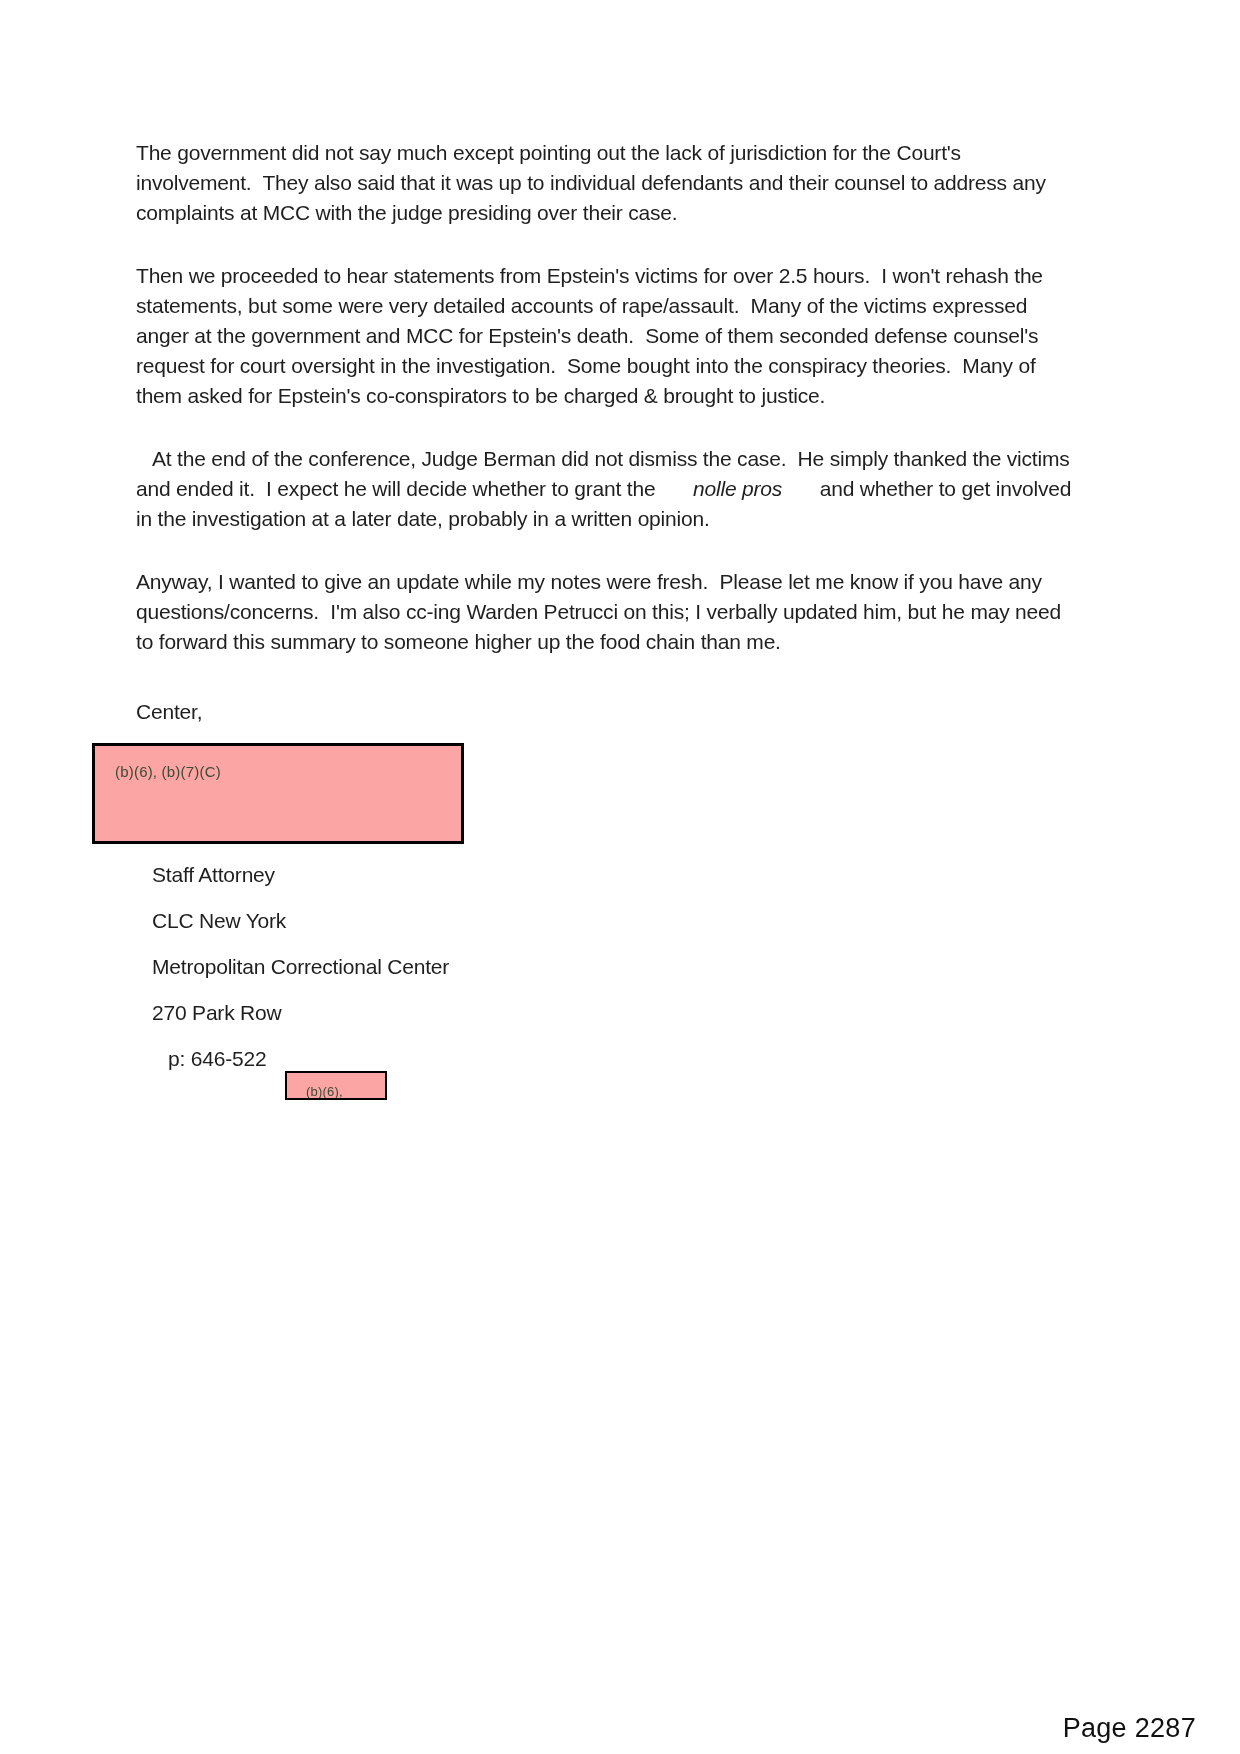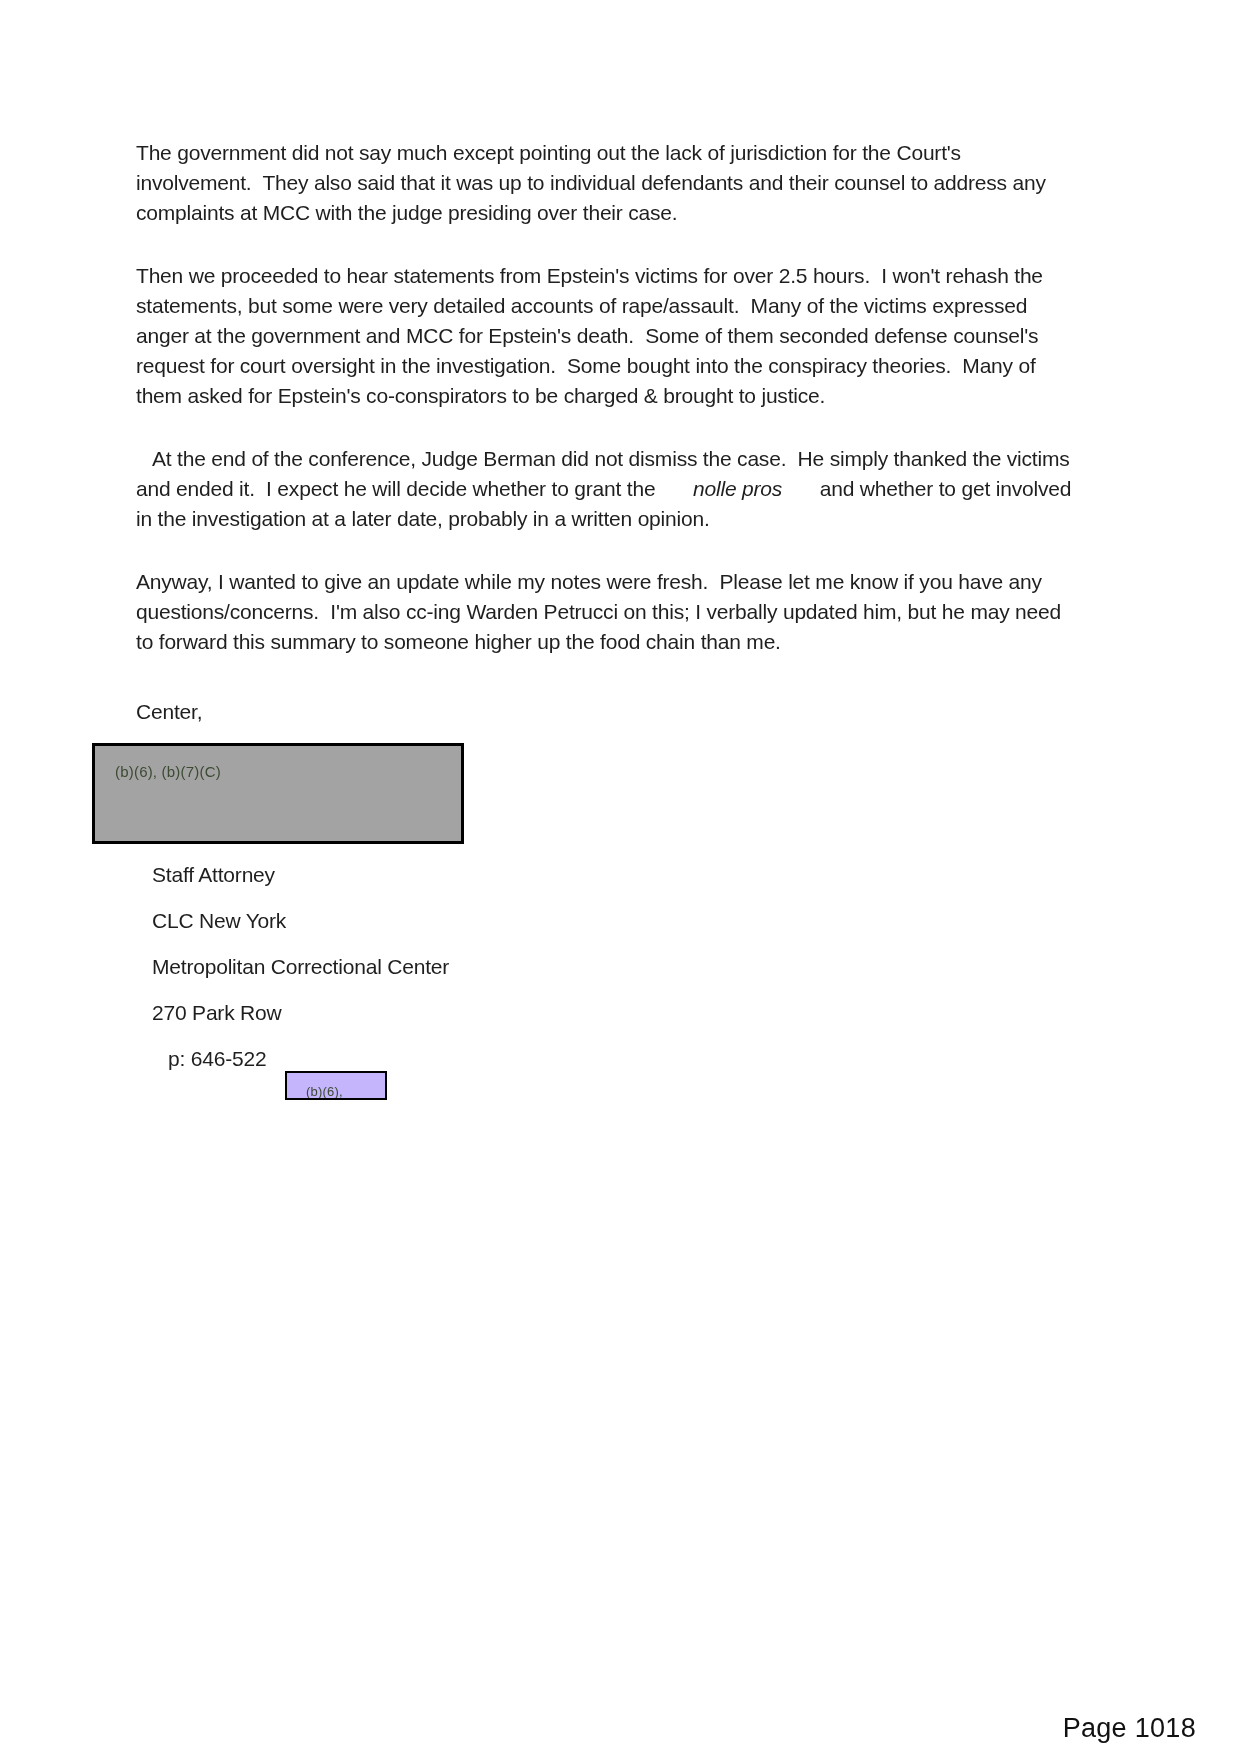--- a/index.html
+++ b/index.html
@@ -28,21 +28,21 @@
   .italic { font-style: italic; }
   .closing {
     margin-top: 40px;
     letter-spacing: -0.2px;
   }
   .redaction-large {
     margin-left: -28px;
     margin-top: 9px;
     width: 372px;
     height: 101px;
-    background: #a3a3a3;
+    background: #fca5a5;
     border: 3px solid #000000;
     padding: 1px 4px;
   }
   .redaction-label {
     font-size: 15px;
     line-height: 18px;
     color: #3c4a33;
     letter-spacing: 0.2px;
   }
   .signature {
@@ -53,21 +53,21 @@
   .phone-line {
     height: 30px;
     position: relative;
   }
   .redaction-small {
     position: absolute;
     left: 117px;
     top: 11px;
     width: 102px;
     height: 29px;
-    background: #c4b5fd;
+    background: #fca5a5;
     border: 2px solid #000000;
     overflow: hidden;
     padding: 1px 3px;
     z-index: 2;
   }
   .redaction-small .redaction-label {
     font-size: 13px;
     line-height: 15px;
   }
   .page-footer {
@@ -107,13 +107,13 @@
       <span>p: 646-522</span>
       <span class="redaction-small">
         <span class="redaction-label">(b)(6),</span><br>
         
       </span>
     </div>
   </div>
 
 </div>
 
-<div class="page-footer">Page 1018</div>
+<div class="page-footer">Page 2287</div>
 
 </body></html>

